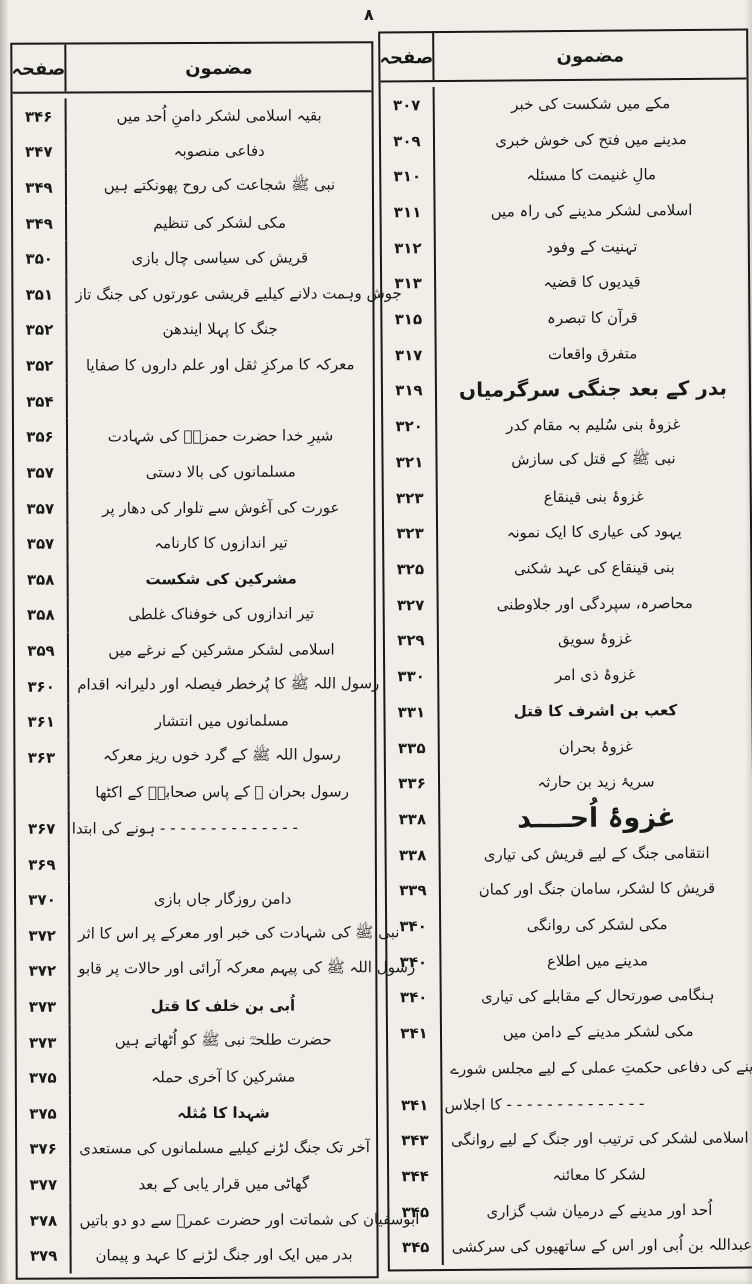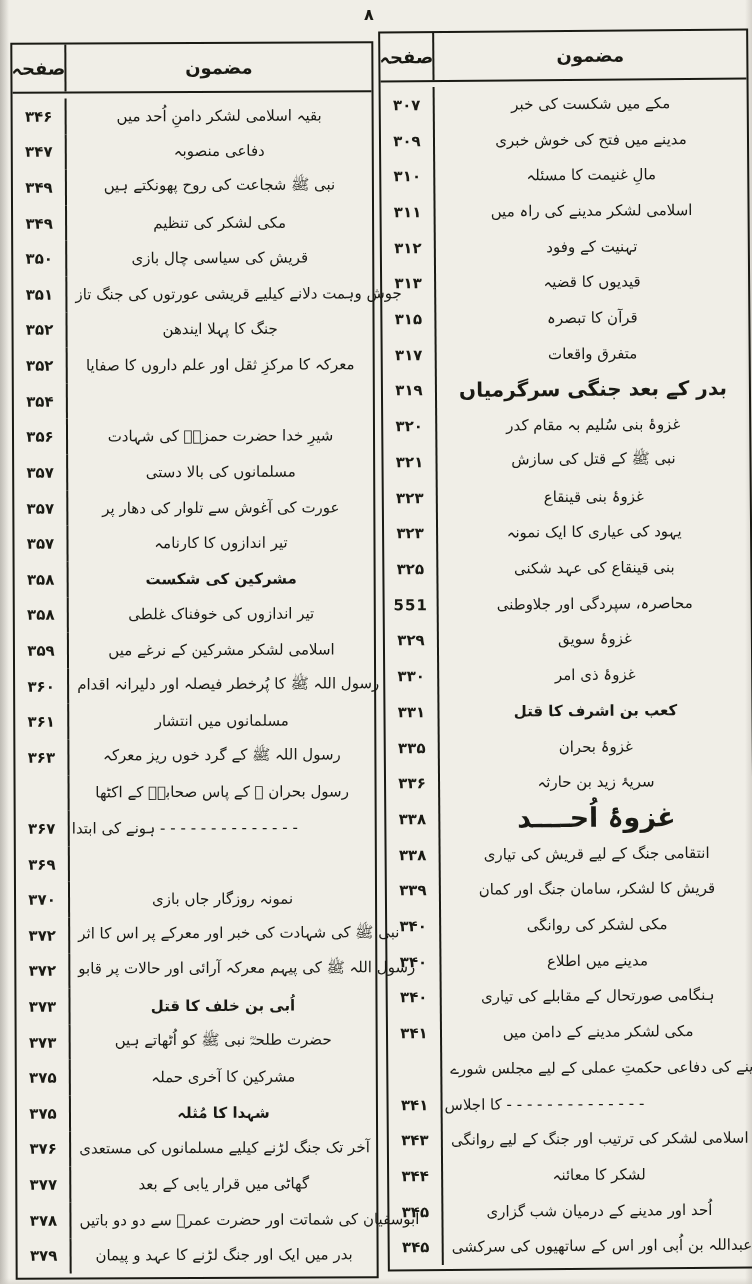--- a/index.html
+++ b/index.html
@@ -111,21 +111,21 @@
       </div>
       <div class="row normal">
         <div class="pagecell">۳۲۳</div>
         <div class="topiccell">یہود کی عیاری کا ایک نمونہ</div>
       </div>
       <div class="row normal">
         <div class="pagecell">۳۲۵</div>
         <div class="topiccell">بنی قینقاع کی عہد شکنی</div>
       </div>
       <div class="row normal">
-        <div class="pagecell">551</div>
+        <div class="pagecell">۳۲۷</div>
         <div class="topiccell">محاصرہ، سپردگی اور جلاوطنی</div>
       </div>
       <div class="row normal">
         <div class="pagecell">۳۲۹</div>
         <div class="topiccell">غزوۂ سویق</div>
       </div>
       <div class="row normal">
         <div class="pagecell">۳۳۰</div>
         <div class="topiccell">غزوۂ ذی امر</div>
       </div>
@@ -283,21 +283,21 @@
       </div>
       <div class="row leader">
         <div class="pagecell">۳۶۷</div>
         <div class="topiccell">- - - - - - - - - - - - - - ہونے کی ابتدا</div>
       </div>
       <div class="row normal">
         <div class="pagecell">۳۶۹</div>
       </div>
       <div class="row normal">
         <div class="pagecell">۳۷۰</div>
-        <div class="topiccell">نمونہ روزگار جاں بازی</div>
+        <div class="topiccell">دامن روزگار جاں بازی</div>
       </div>
       <div class="row normal">
         <div class="pagecell">۳۷۲</div>
         <div class="topiccell">نبی ﷺ کی شہادت کی خبر اور معرکے پر اس کا اثر</div>
       </div>
       <div class="row normal">
         <div class="pagecell">۳۷۲</div>
         <div class="topiccell">رسول اللہ ﷺ کی پیہم معرکہ آرائی اور حالات پر قابو</div>
       </div>
       <div class="row bold">

